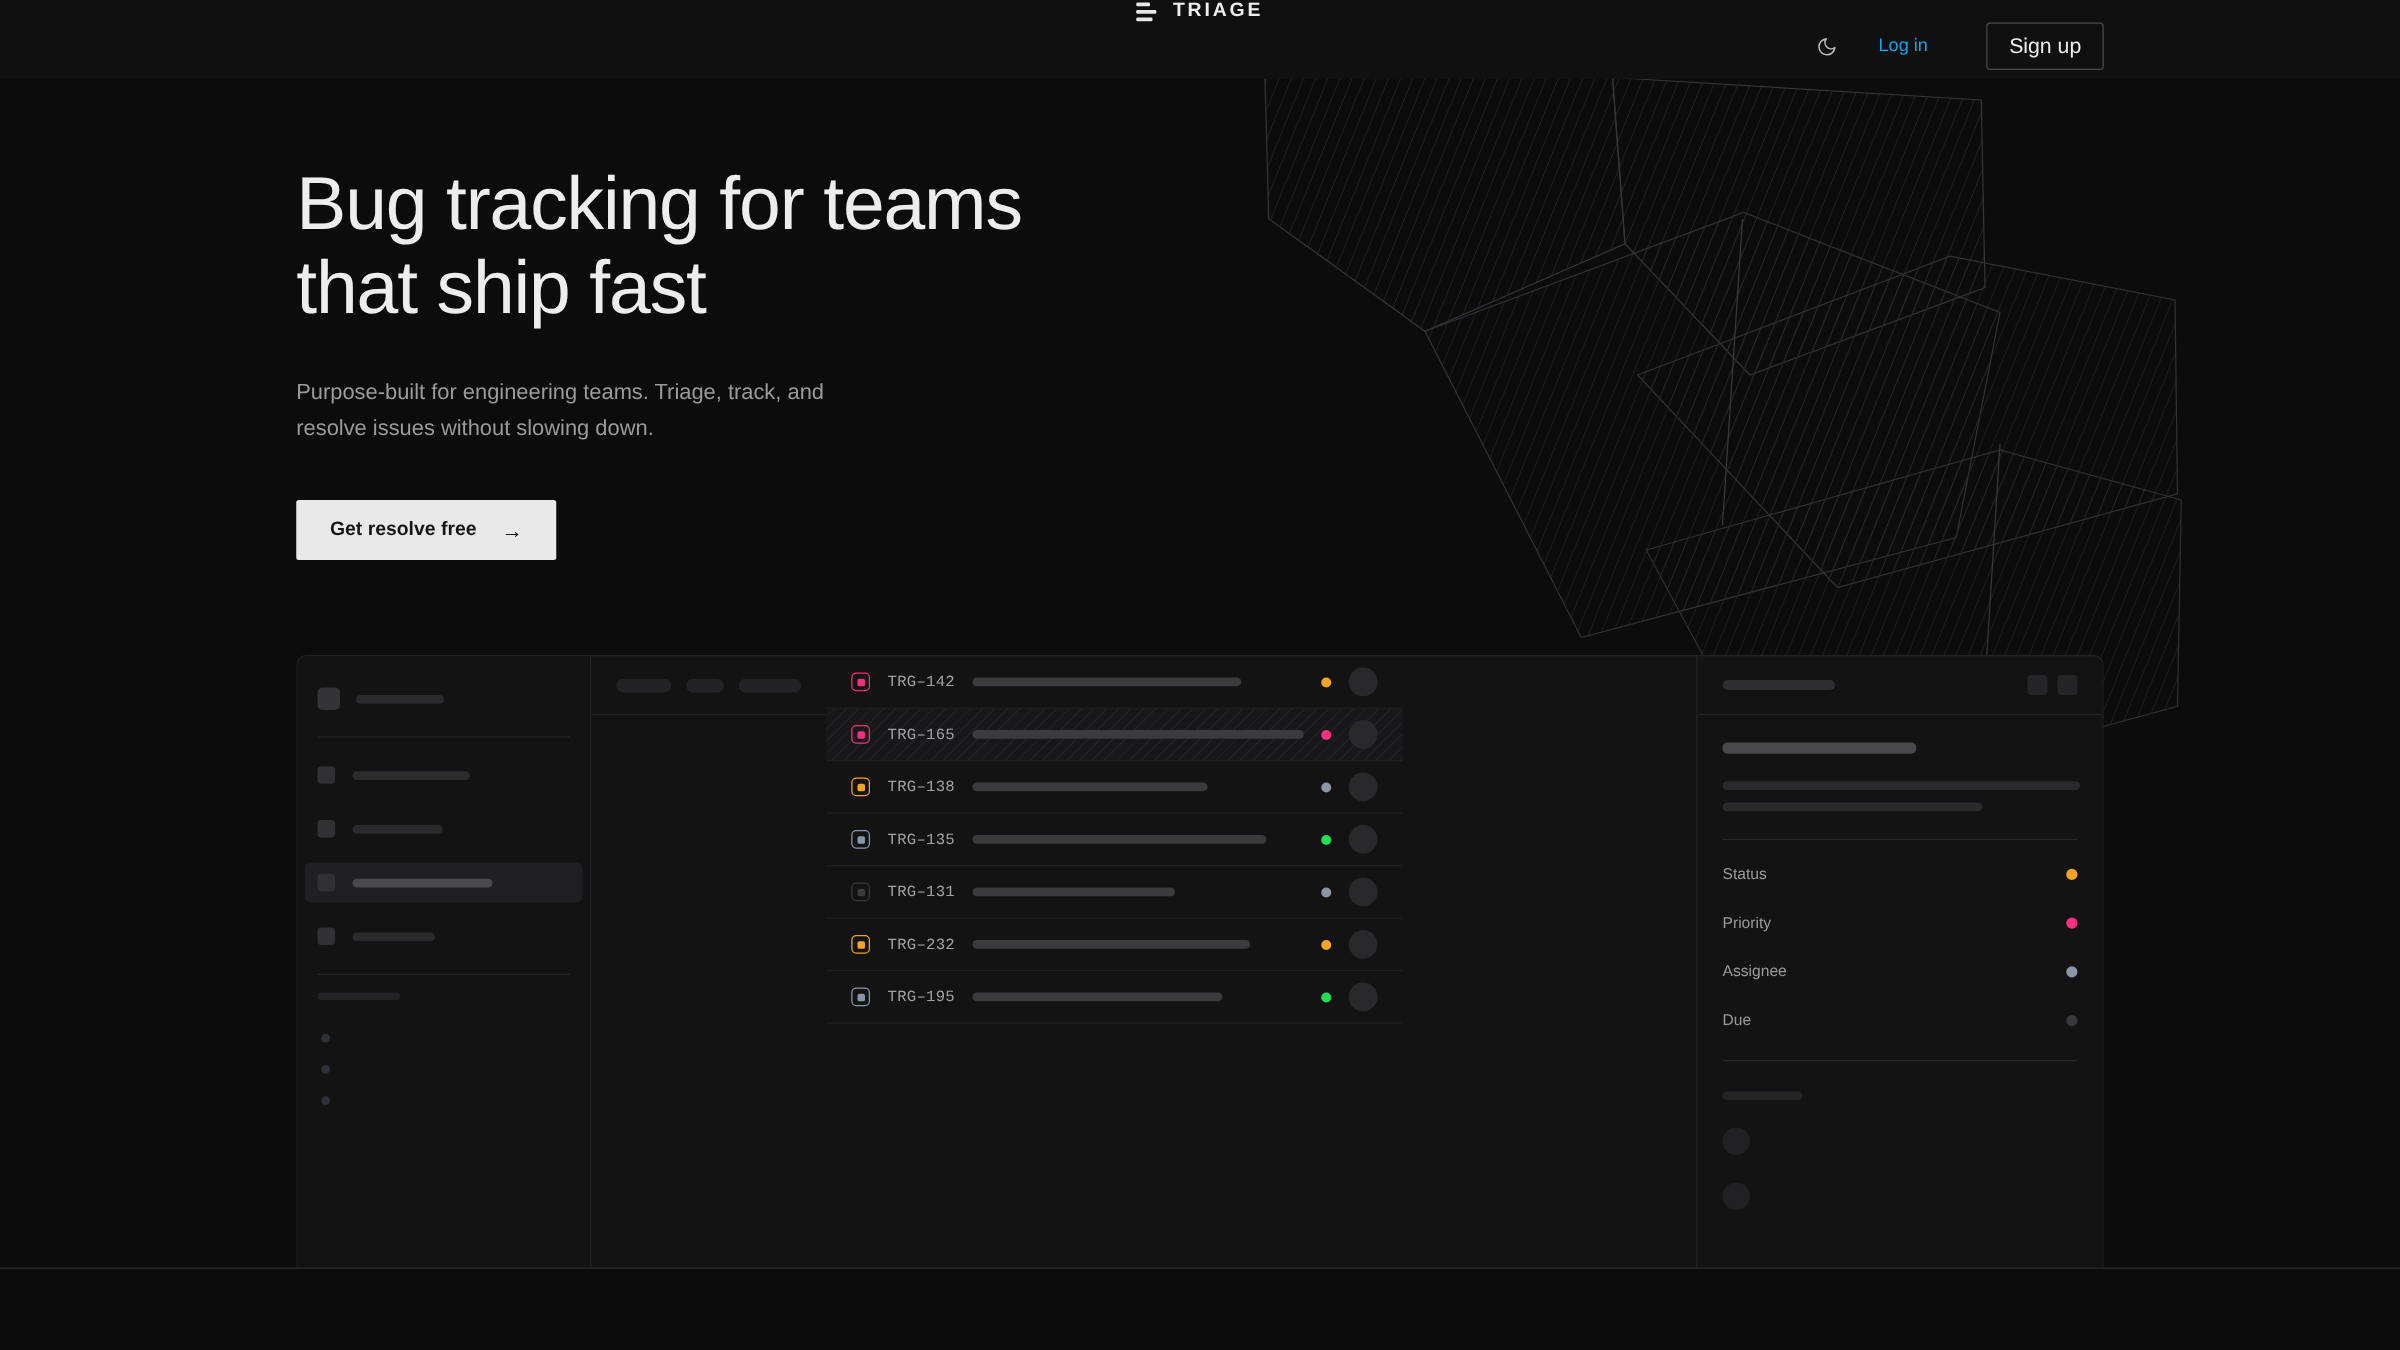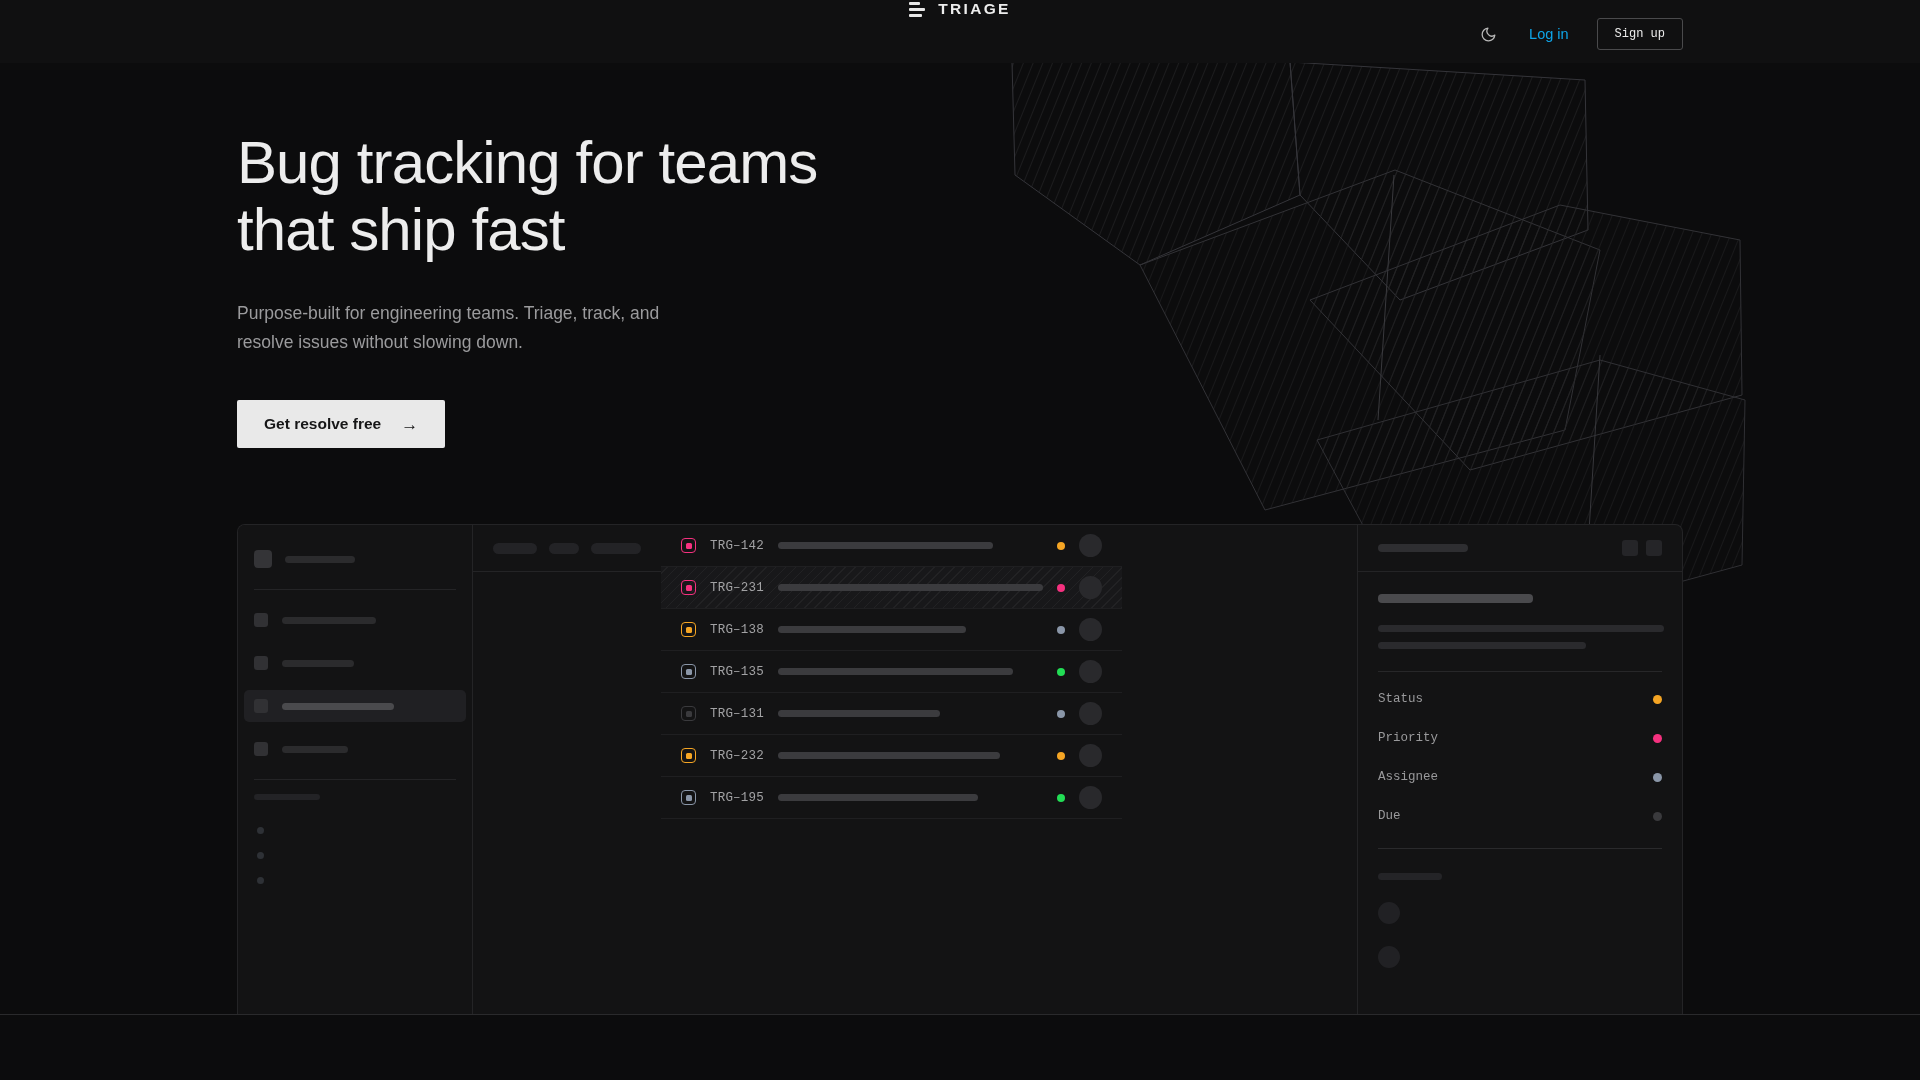--- a/index.html
+++ b/index.html
@@ -40,22 +40,22 @@
   .theme-toggle {
     width: 26px; height: 26px; display: flex; align-items: center; justify-content: center;
     color: #b9b9b9; cursor: pointer;
   }
   .login-link {
     color: #0ea5e9; font-size: 14.5px; text-decoration: none; cursor: pointer;
     padding: 4px 2px;
   }
   .signup-btn {
     border: 1px solid #4a4a4c; background: transparent; color: #ededed;
-    font-size: 12px; font-family: Liberation Mono, monospace;
-    padding: 8px 17px; border-radius: 3px; cursor: pointer;
+    font-size: 17px; font-family: Liberation Sans, sans-serif;
+    padding: 8px 17px; border-radius: 3px; cursor: pointer; margin-left: 19px;
   }
 
   
   .hero { position: absolute; top: 63px; left: 0; right: 0; padding: 0 237px; z-index: 10; }
   .hero-title {
     margin-top: 66px;
     font-size: 60px; line-height: 1.12; font-weight: 500;
     color: #ededed; letter-spacing: -0.9px;
     max-width: 720px;
   }
@@ -153,21 +153,21 @@
     display: flex; flex-direction: column;
   }
   .mk-detail-head {
     height: 47px; flex: 0 0 47px;
     display: flex; align-items: center;
     padding: 0 20px; border-bottom: 1px solid #242426;
   }
   .detail-title-sk { height: 8px; width: 90px; border-radius: 4px; background: #2e2e31; }
   .detail-head-actions { margin-left: auto; display: flex; gap: 8px; }
   .sq-btn { width: 16px; height: 16px; border-radius: 3px; background: #252528; cursor: pointer; }
-  .mk-detail-body { padding: 22px 20px 0 20px; font-family: Liberation Mono, monospace; }
+  .mk-detail-body { padding: 22px 20px 0 20px; }
   .d-title { height: 9px; width: 155px; border-radius: 4px; background: #4a4a4d; margin-bottom: 22px; }
   .d-line { height: 7px; border-radius: 4px; background: #2a2a2d; margin-bottom: 10px; }
   .d-divider { height: 1px; background: #272729; margin: 22px 0 20px 0; }
   .d-field {
     display: flex; align-items: center; justify-content: space-between;
     margin-bottom: 25px;
   }
   .d-field-label { font-size: 12.5px; color: #9a9a9c; }
   .d-field-dot { width: 9px; height: 9px; border-radius: 50%; }
   .d-footer-divider { height: 1px; background: #2a2a2c; margin: 14px 0 24px 0; }
@@ -298,21 +298,21 @@
             <span class="row-title-sk" style="width:215px"></span>
             <span class="row-meta">
               <span class="status-dot" style="background:#f5a524"></span>
               <span class="row-avatar"></span>
             </span>
           </div>
           <div class="mk-row hatched">
             <span class="prio" style="color:#f5317f">
               <i></i>
             </span>
-            <span class="row-id">TRG–231</span>
+            <span class="row-id">TRG–165</span>
             <span class="row-title-sk" style="width:265px"></span>
             <span class="row-meta">
               <span class="status-dot" style="background:#f5317f"></span>
               <span class="row-avatar"></span>
             </span>
           </div>
           <div class="mk-row">
             <span class="prio" style="color:#f5a524">
               <i></i>
             </span>

